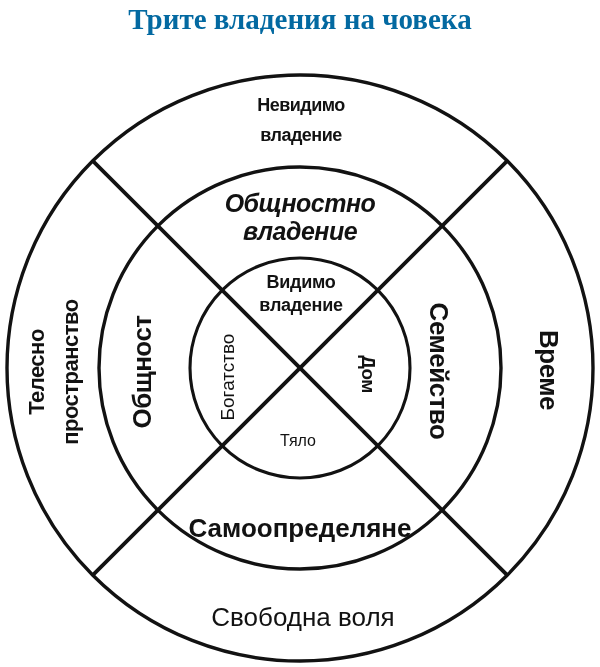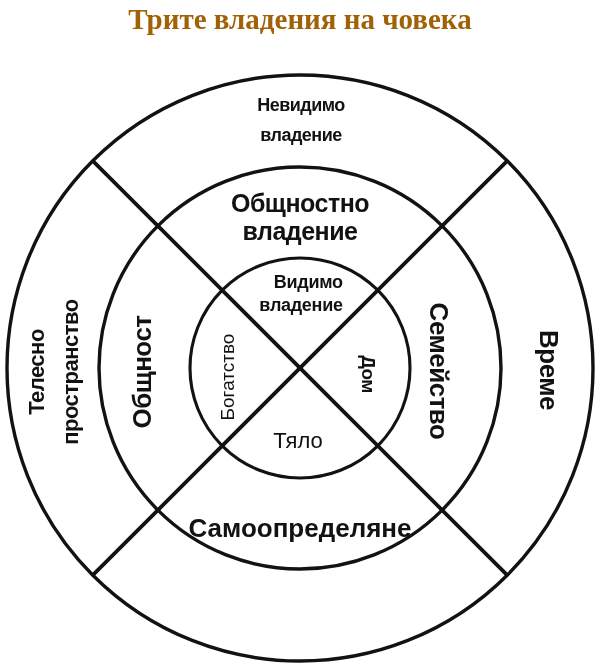--- a/index.html
+++ b/index.html
@@ -20,49 +20,49 @@
     position: absolute;
     left: 300px;
     top: 19px;
     transform: translate(-50%, -50%);
     margin: 0;
     font-family: "Liberation Serif", serif;
     font-weight: bold;
     font-size: 29px;
     letter-spacing: 0px;
     white-space: nowrap;
-    color: #a16207;
+    color: #0369a1;
   }
   svg.rings {
     position: absolute;
     left: 0;
     top: 0;
   }
   .label {
     position: absolute;
     transform: translate(-50%, -50%);
     text-align: center;
     white-space: nowrap;
     color: #121212;
   }
   .label span { display: block; }
   .rot-left  { transform: translate(-50%, -50%) rotate(-90deg); }
   .rot-right { transform: translate(-50%, -50%) rotate(90deg); }
   .bold { font-weight: bold; letter-spacing: -0.5px; }
 
   .outer-top   { font-size: 18px; line-height: 30px; }
   .middle-top  { font-size: 25px; line-height: 28px; }
-  .inner-top   { font-size: 18px; line-height: 23px; letter-spacing: -0.3px; text-align: right; }
+  .inner-top   { font-size: 18px; line-height: 23px; letter-spacing: -0.3px; }
   .outer-left  { font-size: 22px; line-height: 34px; }
   .middle-left { font-size: 26px; }
   .inner-left  { font-size: 19px; font-weight: normal; letter-spacing: 0; }
   .inner-right { font-size: 19px; }
   .middle-right{ font-size: 26px; }
   .outer-right { font-size: 26px; }
-  .inner-bottom  { font-size: 22px; font-weight: normal; }
+  .inner-bottom  { font-size: 16px; font-weight: normal; }
   .middle-bottom { font-size: 26px; font-weight: bold; }
   .outer-bottom  { font-size: 26px; font-weight: normal; }
 </style>
 </head>
 <body>
 
 <div class="canvas">
 
   <h1 class="title">Трите владения на човека</h1>
 
@@ -76,22 +76,23 @@
 
   <div class="label bold outer-top" style="left:301px; top:120px;">
     <span>Невидимо</span>
     <span>владение</span>
   </div>
   <div class="label bold outer-left rot-left" style="left:54px; top:372px;">
     <span>Телесно</span>
     <span>пространство</span>
   </div>
   <div class="label bold outer-right rot-right" style="left:548px; top:370px;">Време</div>
+  <div class="label outer-bottom" style="left:303px; top:617px;">Свободна воля</div>
 
-  <div class="label bold middle-top" style="left:300px; top:217px;">
+  <div class="label bold middle-top" style="left:300px; top:217px;font-style:italic;">
     <span>Общностно</span>
     <span>владение</span>
   </div>
   <div class="label bold middle-left rot-left" style="left:142px; top:372px;">Общност</div>
   <div class="label bold middle-right rot-right" style="left:438px; top:371px;">Семейство</div>
   <div class="label middle-bottom" style="left:300px; top:528px;">Самоопределяне</div>
 
   <div class="label bold inner-top" style="left:301px; top:294px;">
     <span>Видимо</span>
     <span>владение</span>

